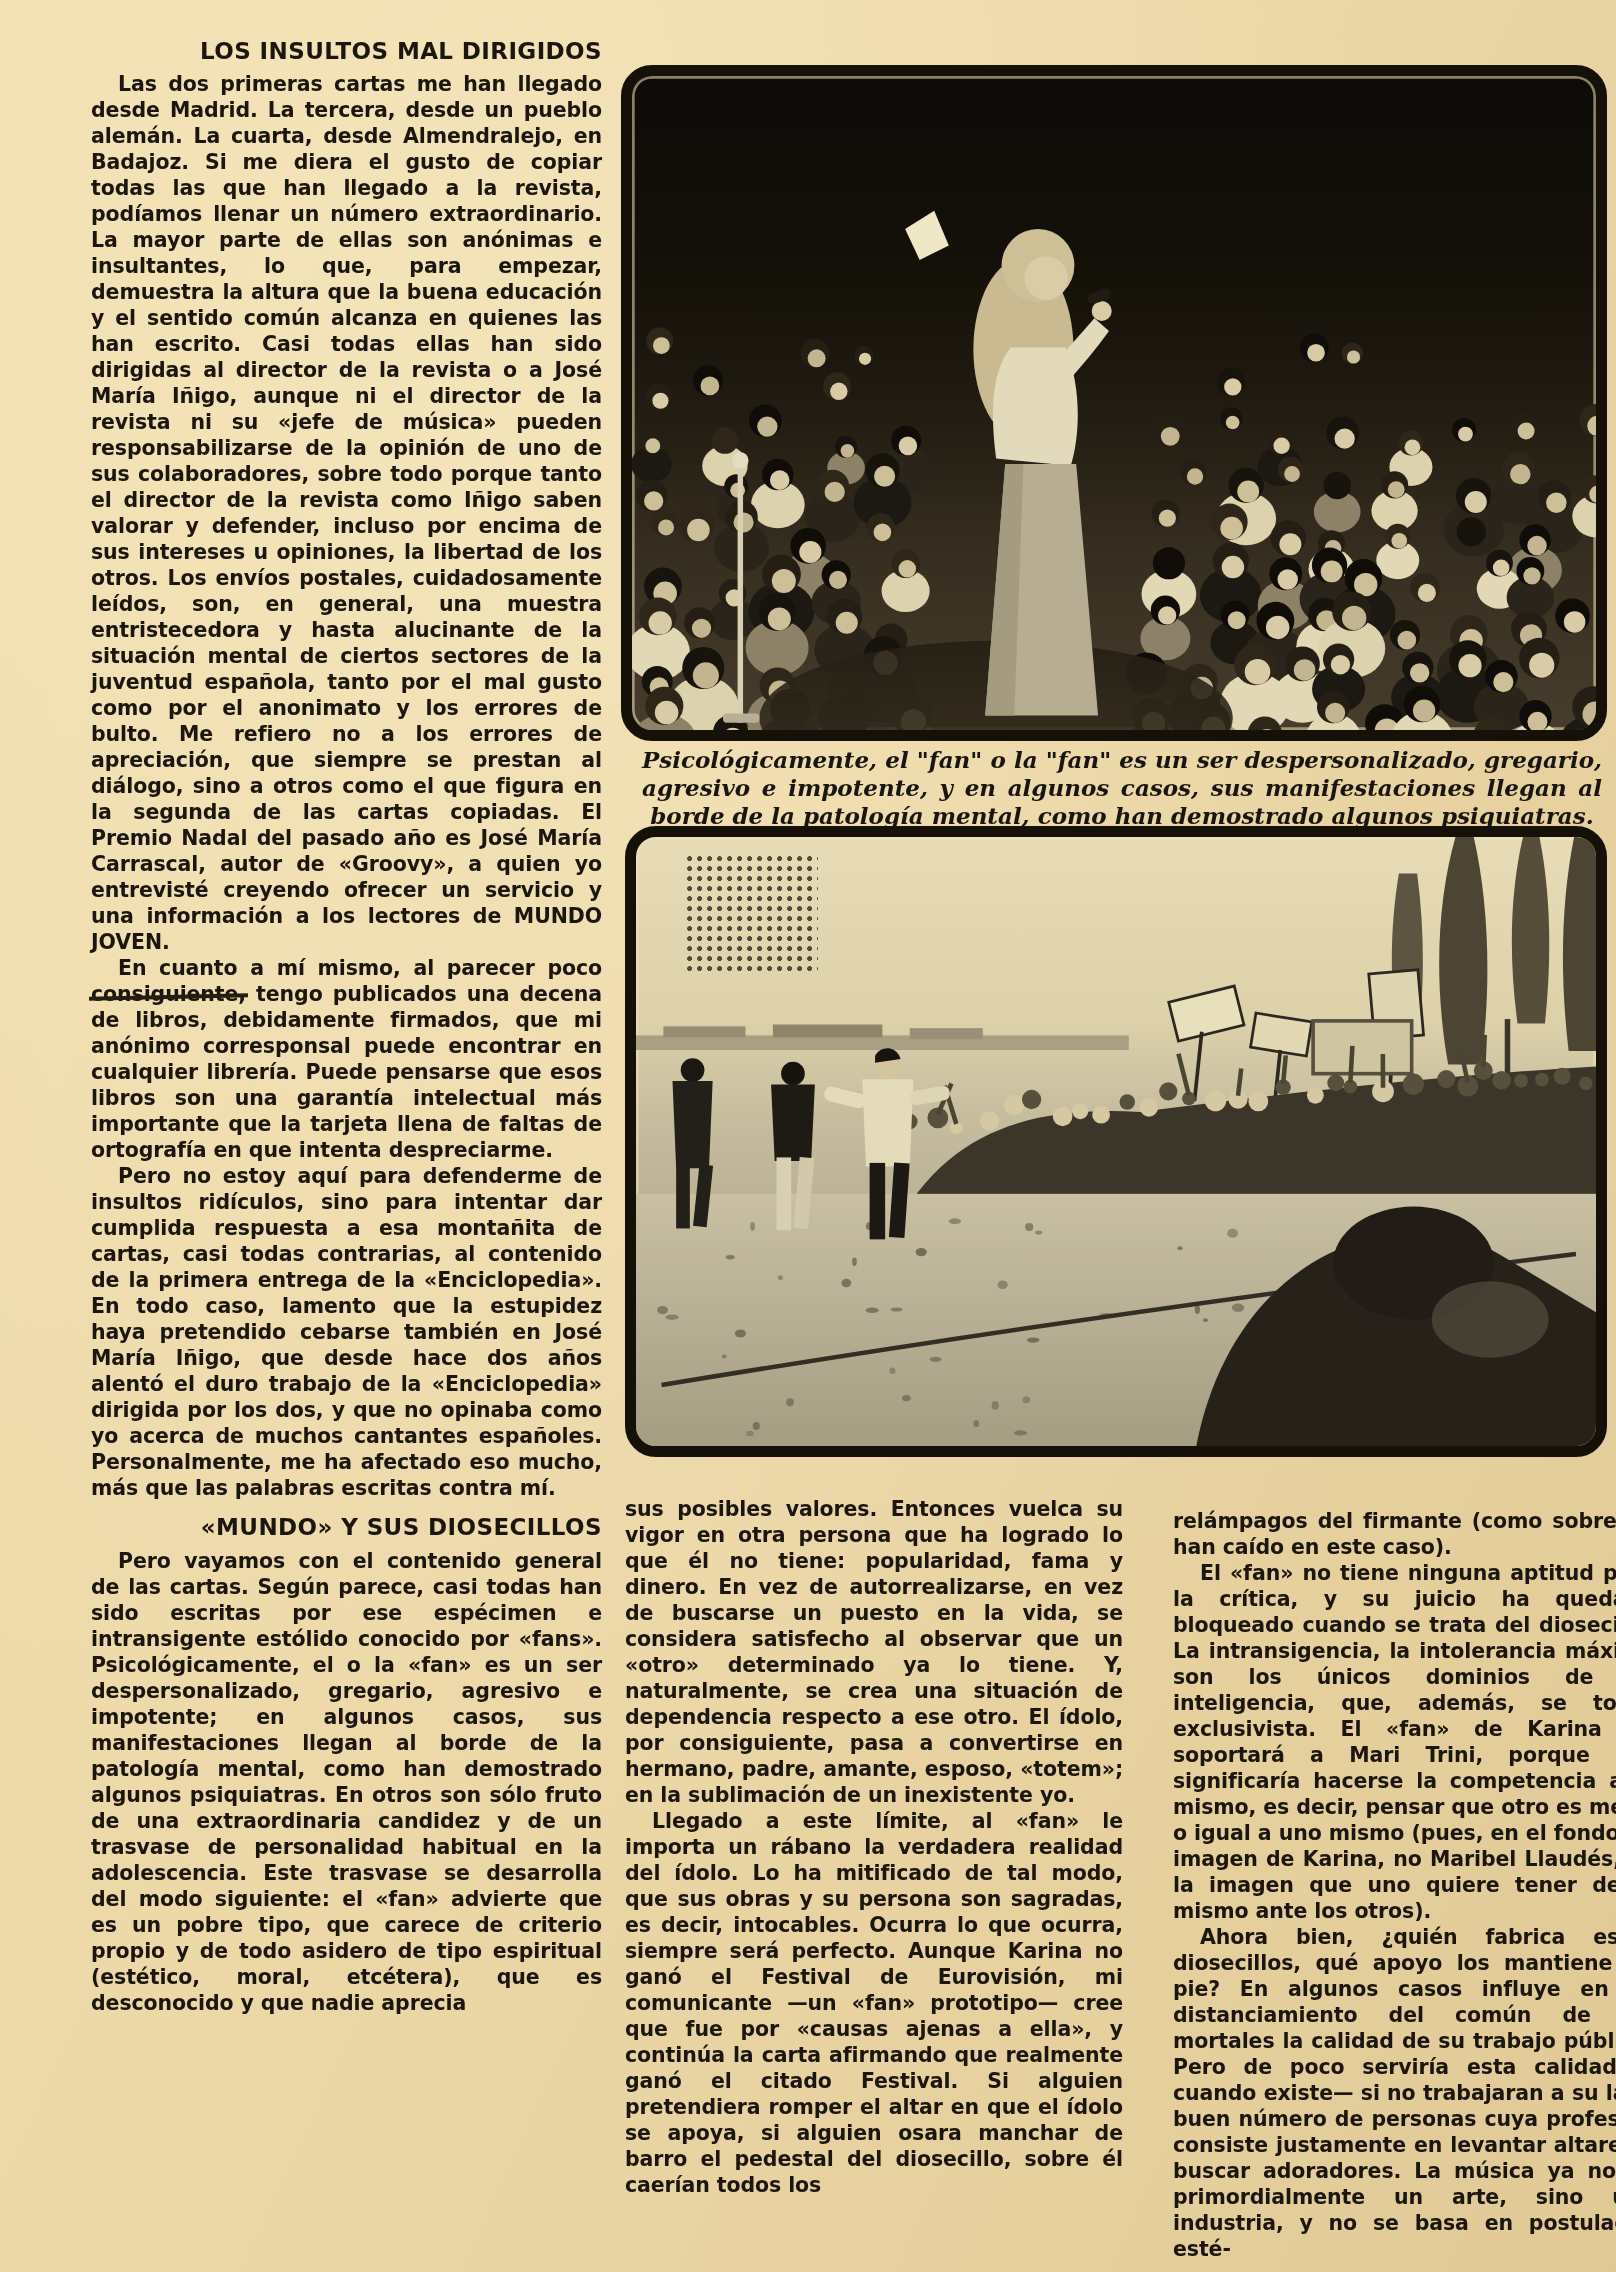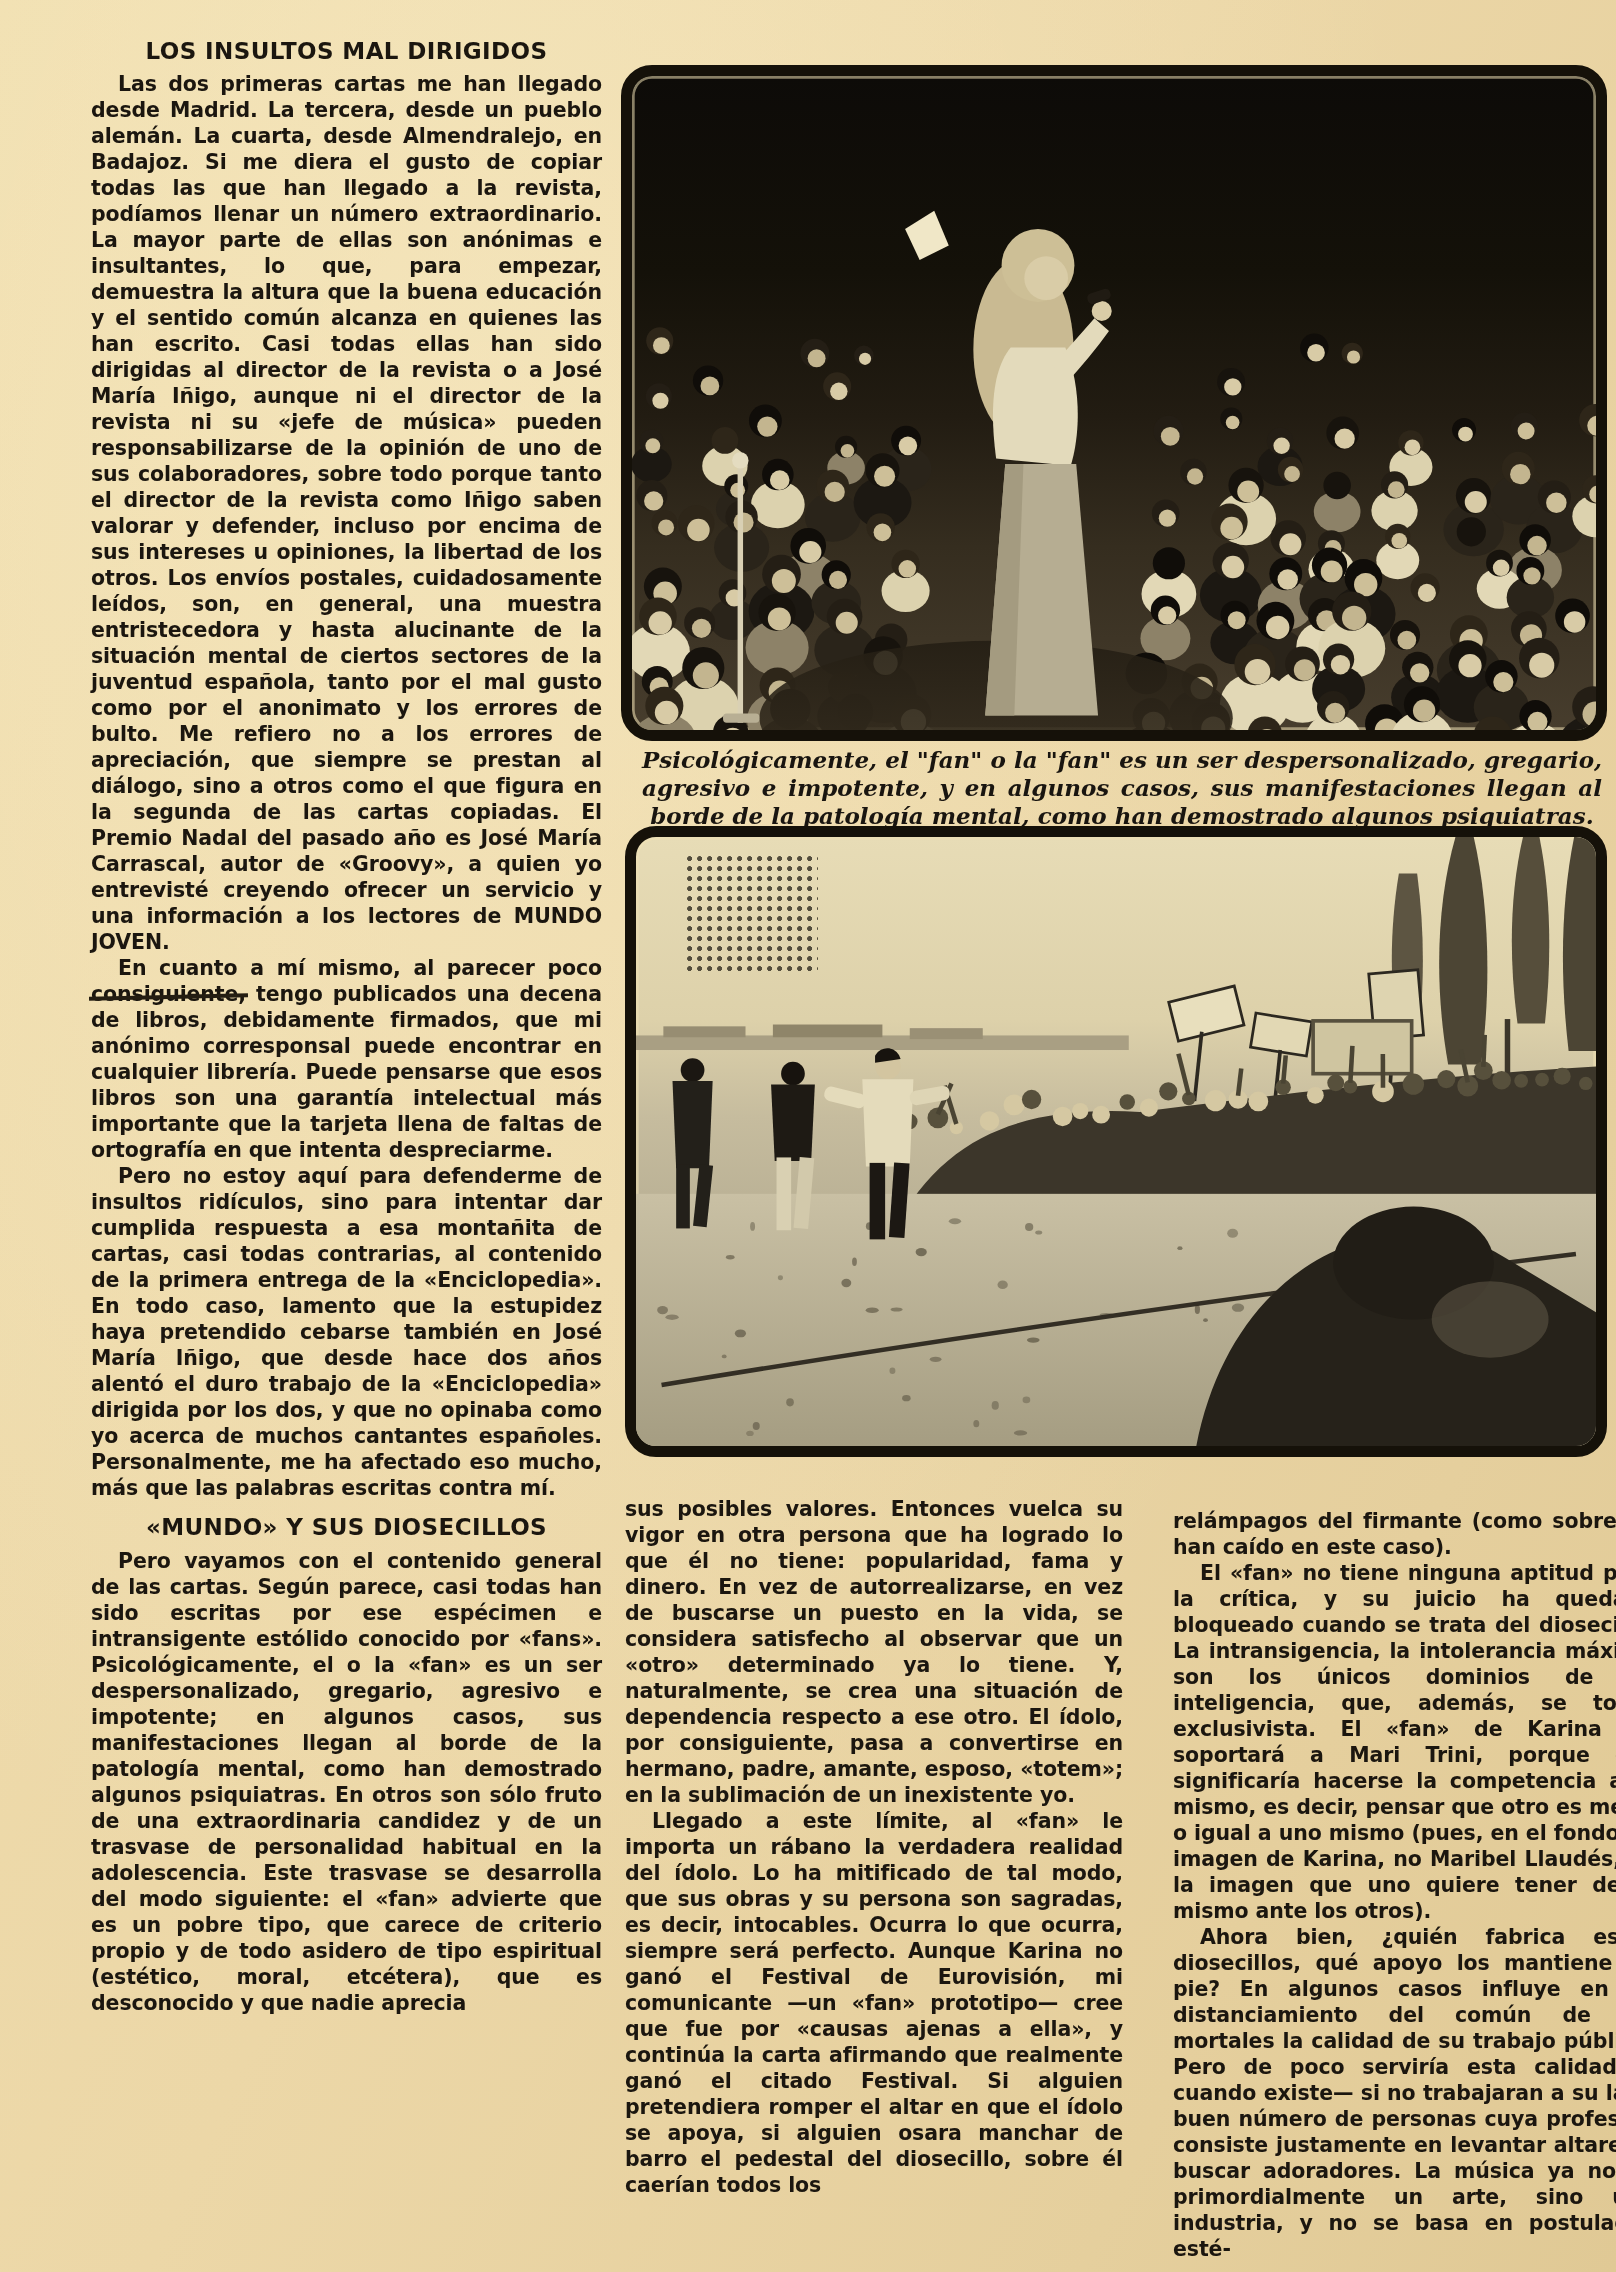--- a/index.html
+++ b/index.html
@@ -14,21 +14,21 @@
   }
   
   .col{position:absolute;text-align:justify;font-weight:700;
        font-size:20.5px;line-height:26px;letter-spacing:-0.1px;color:#1b160f;}
   #left-col{left:91px;top:38px;width:511px;}
   #mid-col{left:625px;top:1496px;width:498px;}
   #right-col{left:1129px;top:1508px;width:482px;margin-left:44px;}
   .col p{margin:0;}
   .col p.indent{text-indent:27px;}
   .col-heading{margin:0 0 6.4px 0;font-size:23px;line-height:27px;
-       letter-spacing:0.4px;font-weight:700;text-align:center;}
+       letter-spacing:0.4px;font-weight:700;text-align:right;}
   .col p + .col-heading{margin-top:12.7px;margin-bottom:7.3px;}
   .strike{position:relative;}
   .strike::after{content:"";position:absolute;left:-1.8px;right:-1.8px;top:52%;
        height:3.6px;background:#241d12;transform:rotate(-1.2deg);}
   
   .photo{position:absolute;box-sizing:border-box;border:11.8px solid #151109;
          border-radius:31px;overflow:hidden;box-shadow:0 0 0 2.7px rgba(240,226,180,.55) inset;}
   #photo1{left:621px;top:65px;width:986px;height:676px;
       background:linear-gradient(180deg,#0d0b08 0%,#141109 30%,#221c12 52%,#352d1f 72%,#473d2d 100%);}
   #photo2{left:625px;top:826px;width:982px;height:631px;

